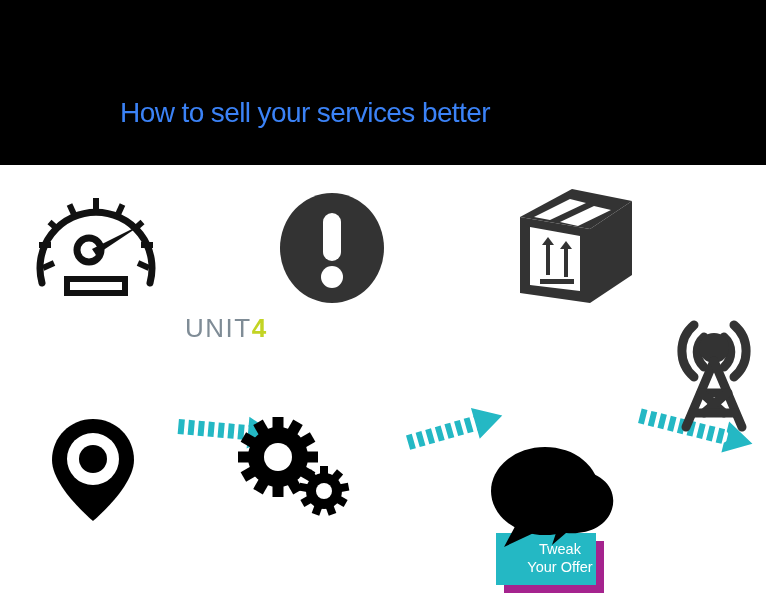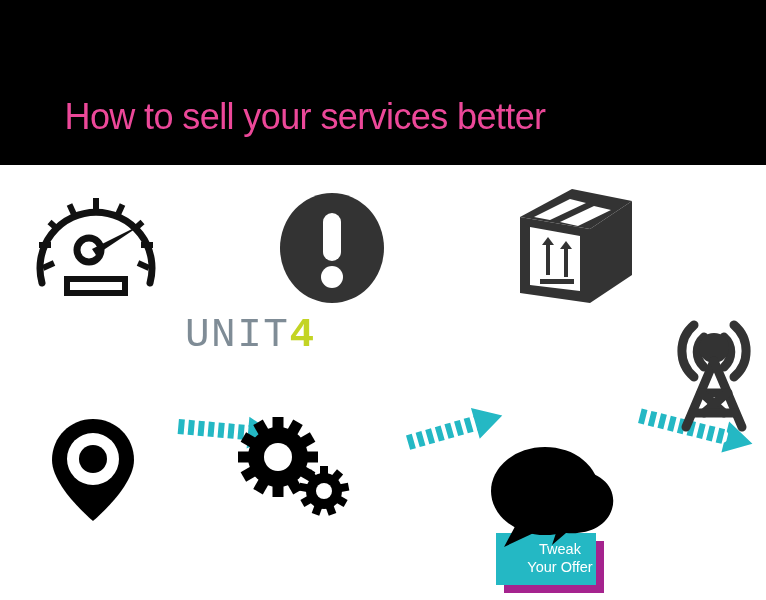--- a/index.html
+++ b/index.html
@@ -25,22 +25,22 @@
     width: 766px;
     height: 165px;
     background: #000000;
   }
   .header-title {
     position: absolute;
     left: 0;
     top: 99px;
     width: 610px;
     text-align: center;
-    color: #ec4899;
-    font-size: 36px;
+    color: #3b82f6;
+    font-size: 28px;
     font-weight: 400;
     letter-spacing: -0.6px;
     font-family: "Liberation Sans", sans-serif;
     line-height: 1;
     white-space: nowrap;
   }
   
   .canvas {
     position: absolute;
     left: 0;
@@ -53,25 +53,25 @@
     position: absolute;
   }
   .arrow {
     position: absolute;
   }
   
   .logo {
     position: absolute;
     left: 185px;
     top: 318px;
-    font-size: 41px;
+    font-size: 26px;
     letter-spacing: 1.5px;
     font-weight: 400;
     line-height: 1;
-    font-family: Liberation Mono, monospace;
+    font-family: Liberation Sans, sans-serif;
   }
   .logo .lg-unit { color: #7f8c96; }
   .logo .lg-four { color: #c3d424; font-weight: 700; }
 
   
   .callout-wrap {
     position: absolute;
     left: 496px;
     top: 368px;
     width: 108px;

